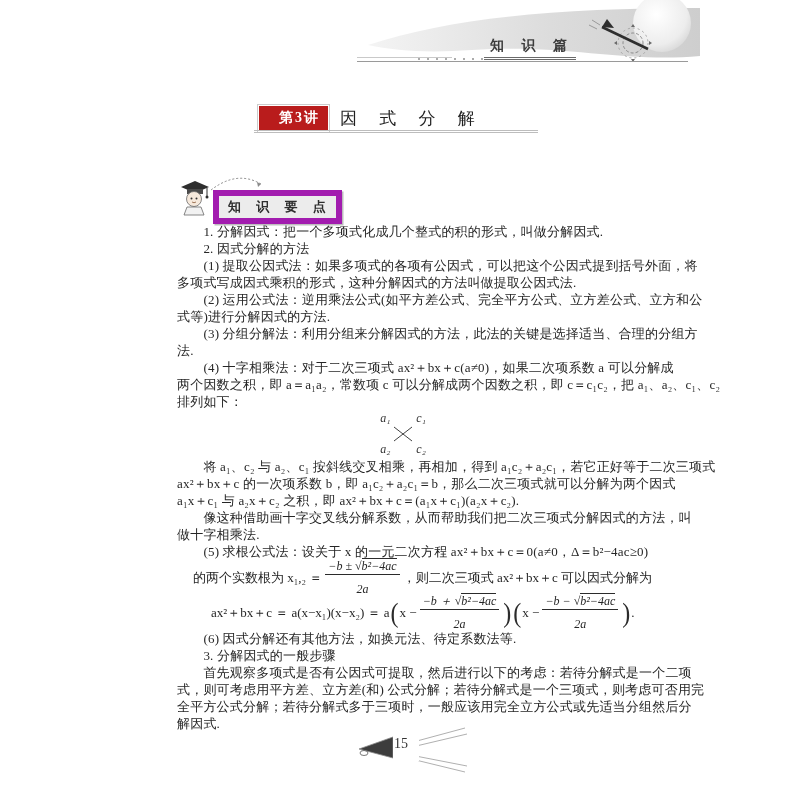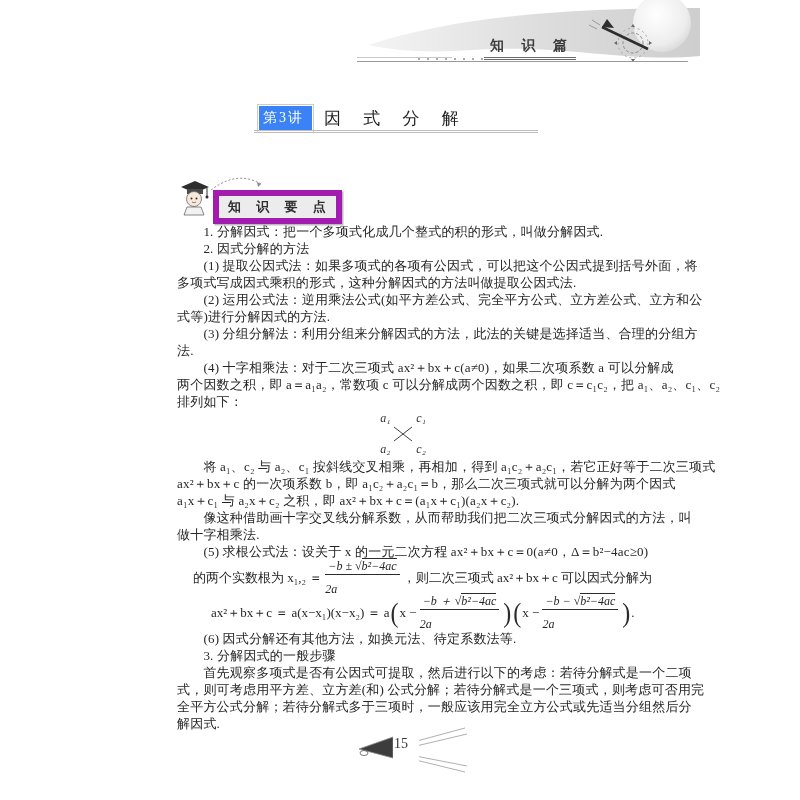--- a/index.html
+++ b/index.html
@@ -15,22 +15,22 @@
     position:absolute; top:37px; left:484px; font-size:14px; font-weight:bold;
     letter-spacing:7px; color:#3c3c3c; border-bottom:3px double #6a6a6a; padding:0 2px 2px 6px;
   }
   .header-rule { position:absolute; top:61px; left:357px; width:331px; height:1px; background:#9a9a9a; }
   .header-rule-upper { position:absolute; top:57px; left:357px; width:95px; height:1px; background:#c9c9c9; }
   .header-dots { position:absolute; top:58px; left:418px; display:flex; gap:7px; }
   .header-dots i { width:2px; height:2px; background:#8f8f8f; border-radius:50%; display:block; }
   
   .title-row { position:absolute; top:106px; left:259px; display:flex; align-items:center; }
   .lecture-box {
-    background:#3b82f6; color:#ffffff; font-size:14px; font-weight:normal;
-    padding:3px 8px 4px 4px; letter-spacing:2px; outline:1px solid #cccccc; outline-offset:1px;
+    background:#b91c1c; color:#ffffff; font-size:14px; font-weight:bold;
+    padding:3px 8px 4px 20px; letter-spacing:2px; outline:1px solid #cccccc; outline-offset:1px;
   }
   .lecture-title { font-size:17px; font-weight:normal; letter-spacing:9px; color:#1f1f1f; margin-left:12px; }
   .title-underline {
     position:absolute; top:130px; left:254px; width:284px; height:3px;
     border-top:1px solid #bdbdbd; border-bottom:1px solid #bdbdbd;
   }
   
   .badge-row { position:absolute; top:176px; left:179px; height:44px; }
   .mascot { position:absolute; top:2px; left:0; }
   .badge-arc { position:absolute; top:-2px; left:30px; }
@@ -44,21 +44,21 @@
   .tline { height:17px; line-height:17px; white-space:nowrap; letter-spacing:0.2px; }
   
   .cross-block { height:48px; display:flex; justify-content:center; align-items:center; }
   .cross-grid { display:flex; flex-direction:column; align-items:center; font-style:italic; font-size:12px; color:#333; }
   .cross-row { display:flex; gap:26px; line-height:13px; }
   .cross-x { height:18px; display:flex; align-items:center; }
   
   .formula-line { display:flex; align-items:center; font-size:13px; white-space:nowrap;margin-left:16px; }
   .f-roots { height:36px; }
   .f-fact  { height:34px; padding-left:18px; }
-  .frac { display:inline-flex; flex-direction:column; align-items:flex-start; margin:0 3px; font-style:italic; }
+  .frac { display:inline-flex; flex-direction:column; align-items:center; margin:0 3px; font-style:italic; }
   .frac .num { border-bottom:1px solid #2b2b2b; padding:0 3px 1px 3px; line-height:13px; font-size:12px; }
   .frac .den { padding-top:8px; line-height:13px; font-size:12px; }
   .radicand { border-top:1px solid #2b2b2b; }
   .bigparen { font-size:24px; font-weight:400; font-style:normal; color:#2b2b2b; margin:0 1px; transform:scaleY(1.15); }
   
   .footer-art { position:absolute; top:724px; left:343px; }
   .page-num { position:absolute; top:736px; left:394px; font-size:14px; color:#333333; background:transparent; }
 </style>
 </head>
 <body>

